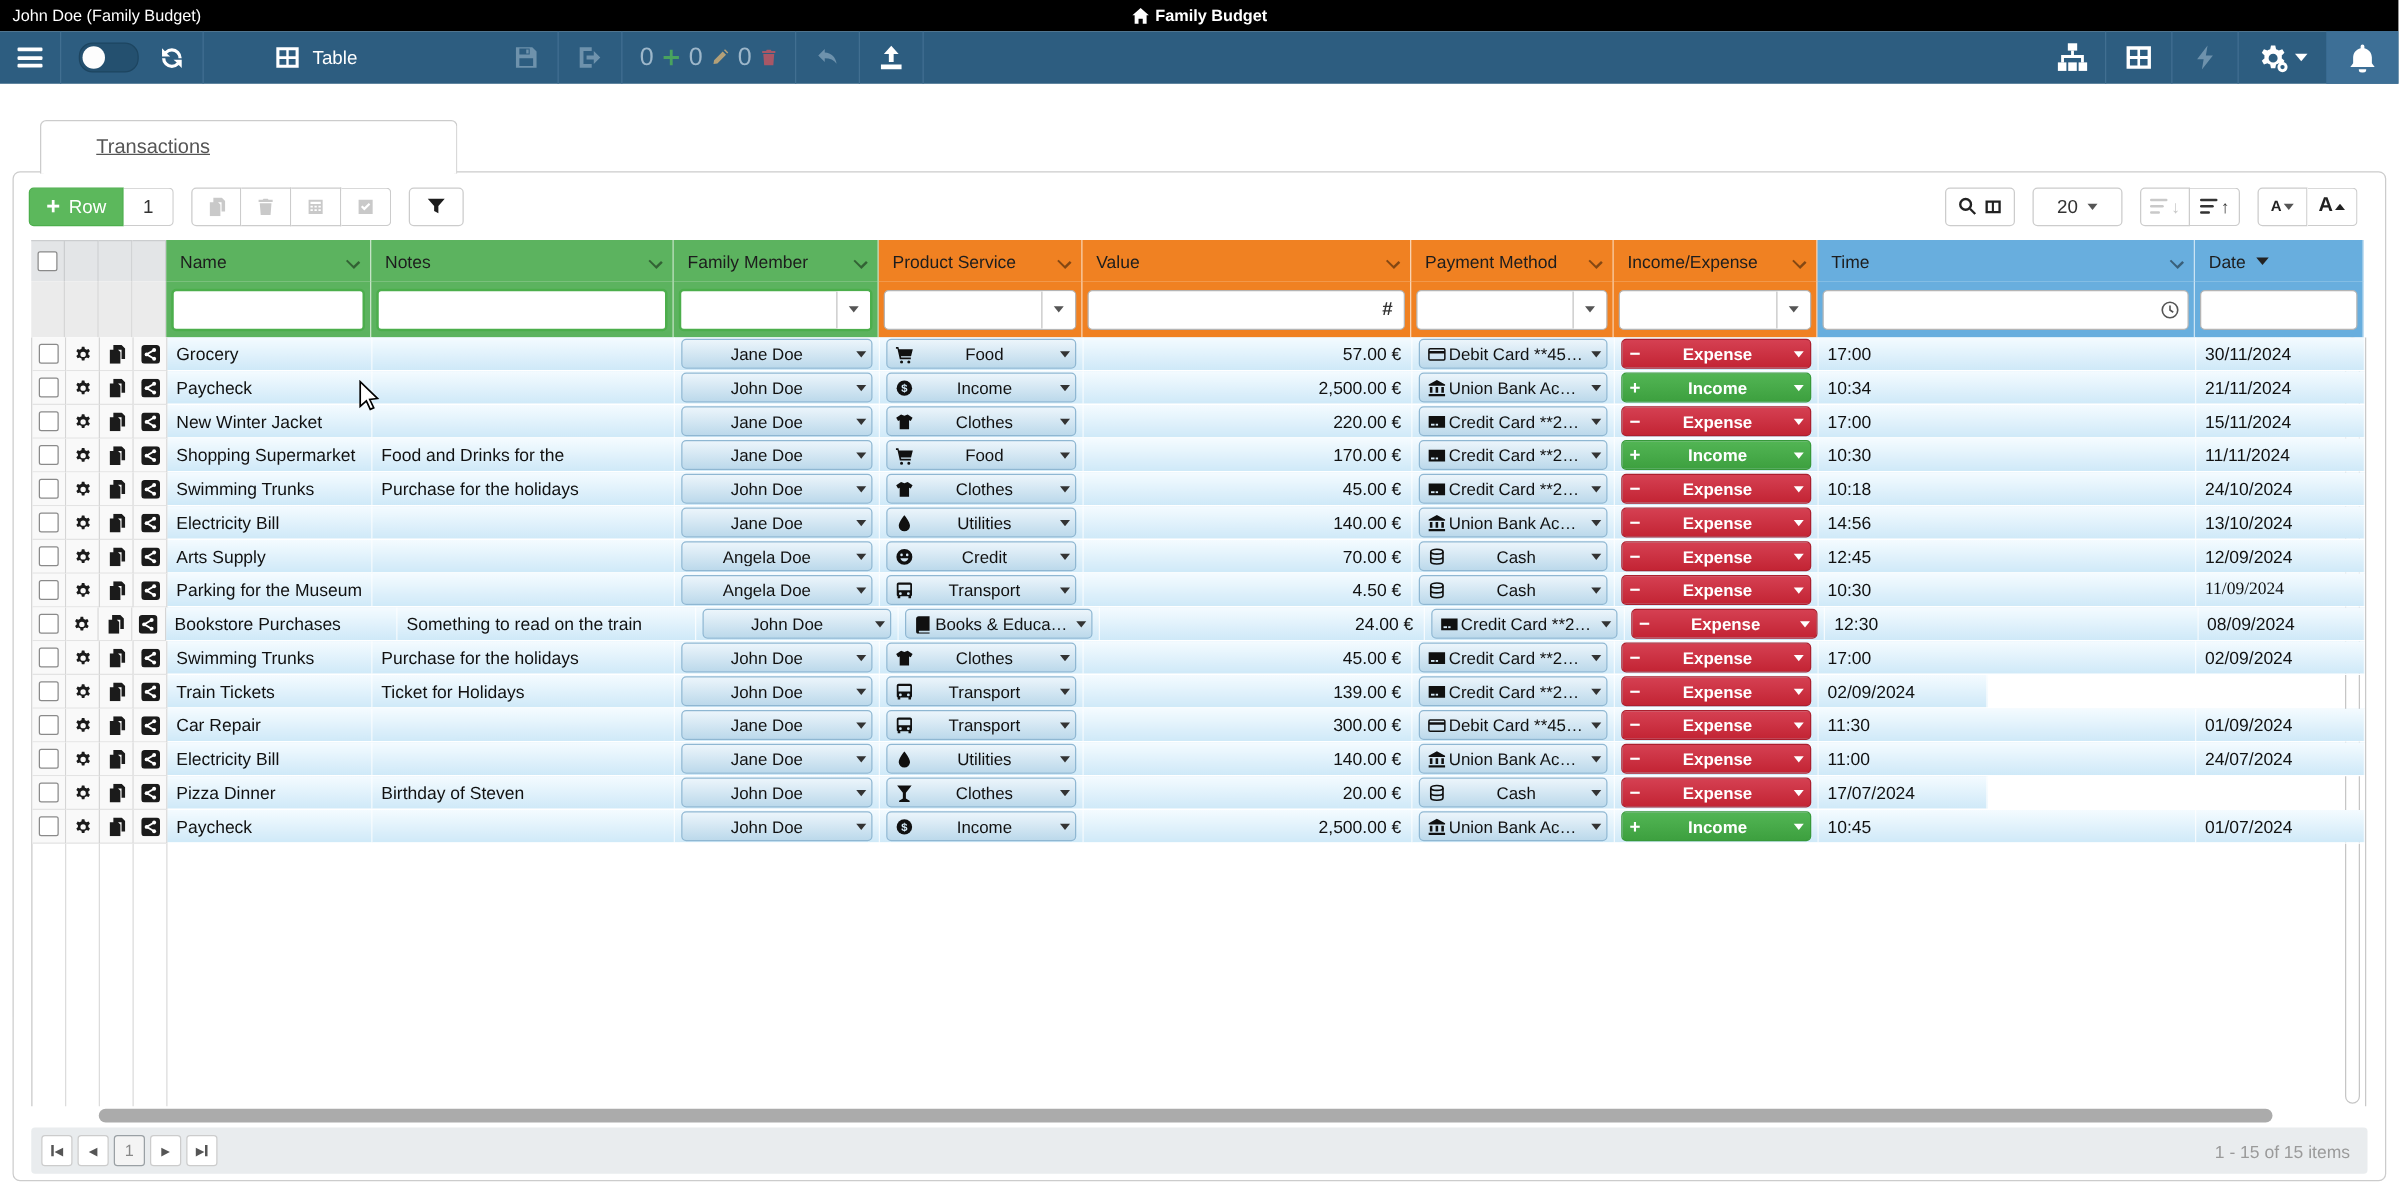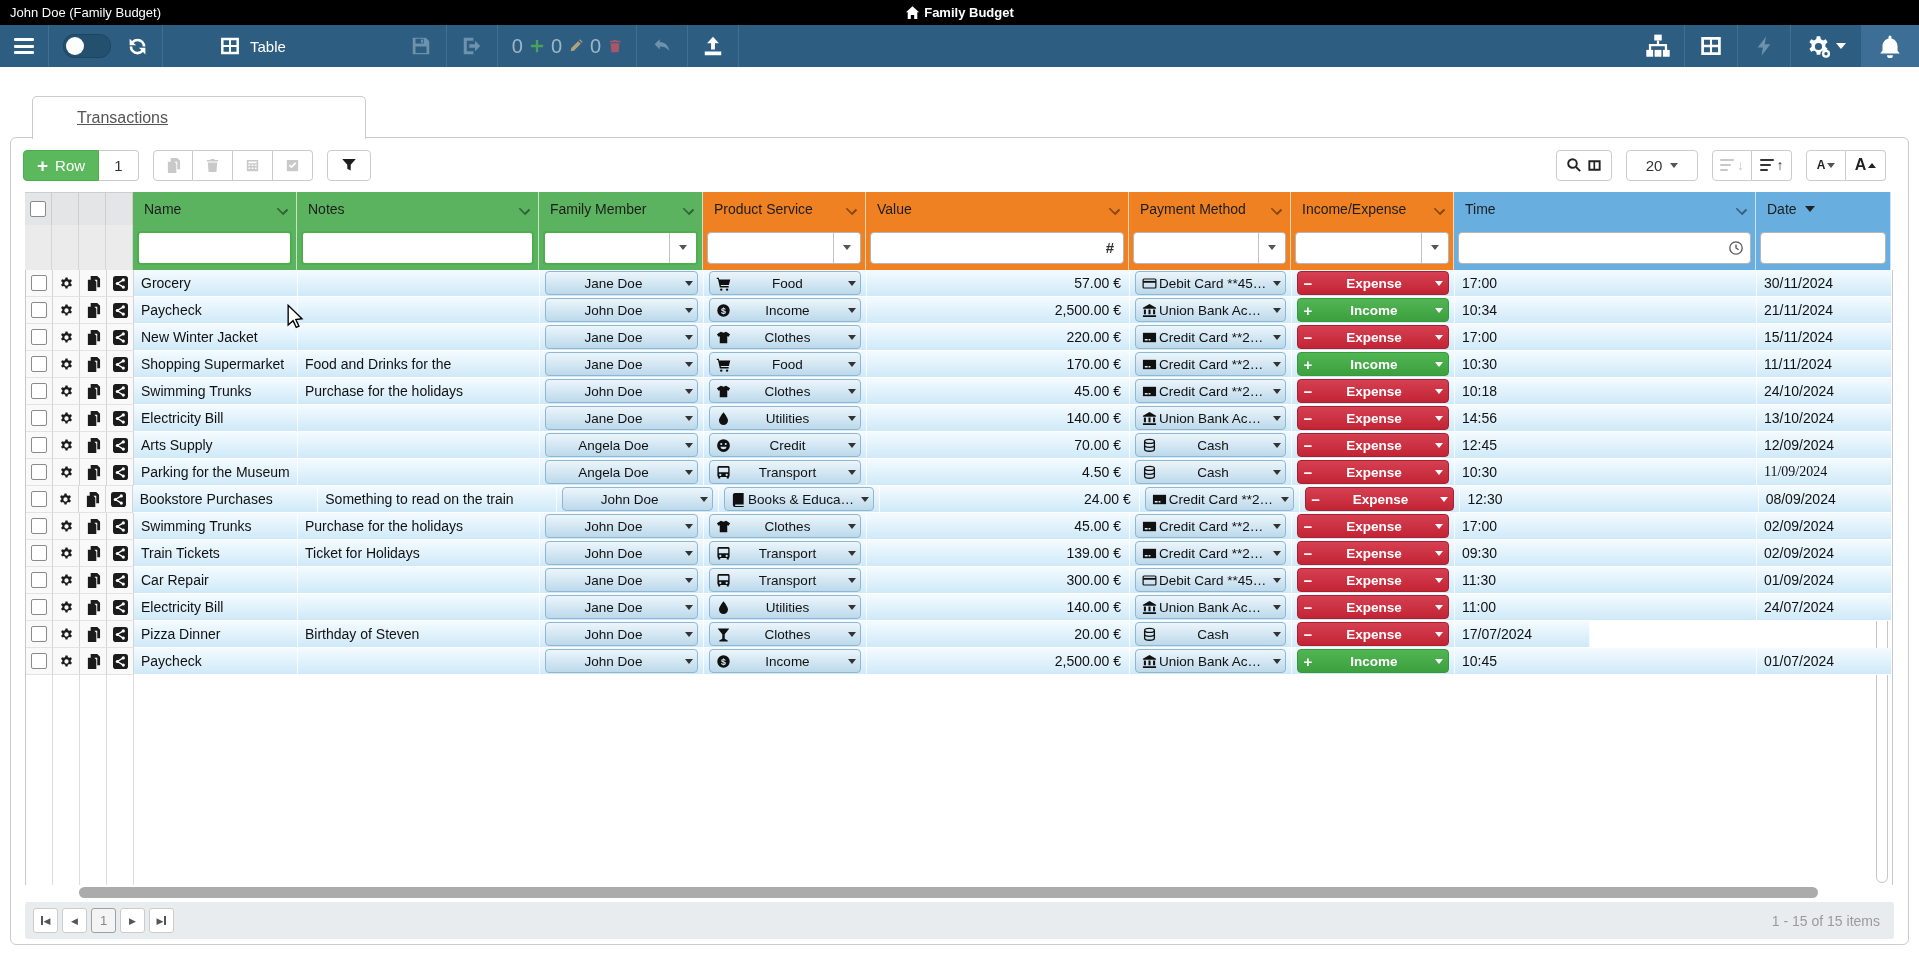--- a/index.html
+++ b/index.html
@@ -1527,23 +1527,20 @@
             </div>
             <div class="dc " style="width: 163px;">
               <span class="tpill expense">
                 <span class="sign">−</span>
                 <span class="lbl">Expense</span>
                 <span class="car">
                   <span class="caret-pill"></span>
                 </span>
               </span>
             </div>
-            <div class="dc txt" style="width: 302px;">
-              <span>09:30</span>
-            </div>
             <div class="dc txt" style="width: 135px;">
               <span>02/09/2024</span>
             </div>
           </div>
           <div class="drow">
             <div class="nc" style="width: 27px;">
               <span class="cb"></span>
             </div>
             <div class="nc" style="width: 27px;">
               <span class="ic">

